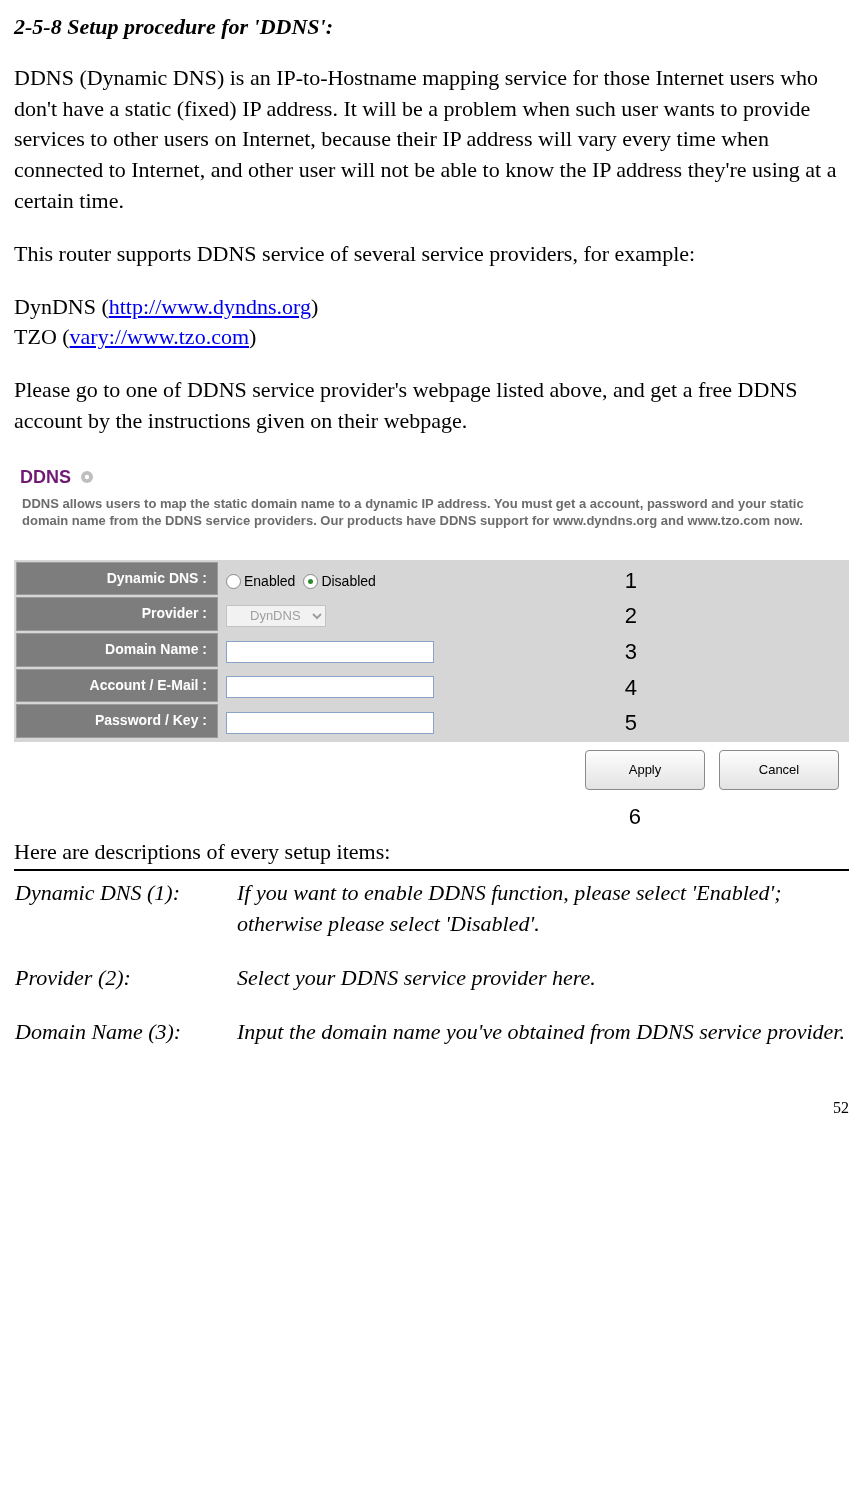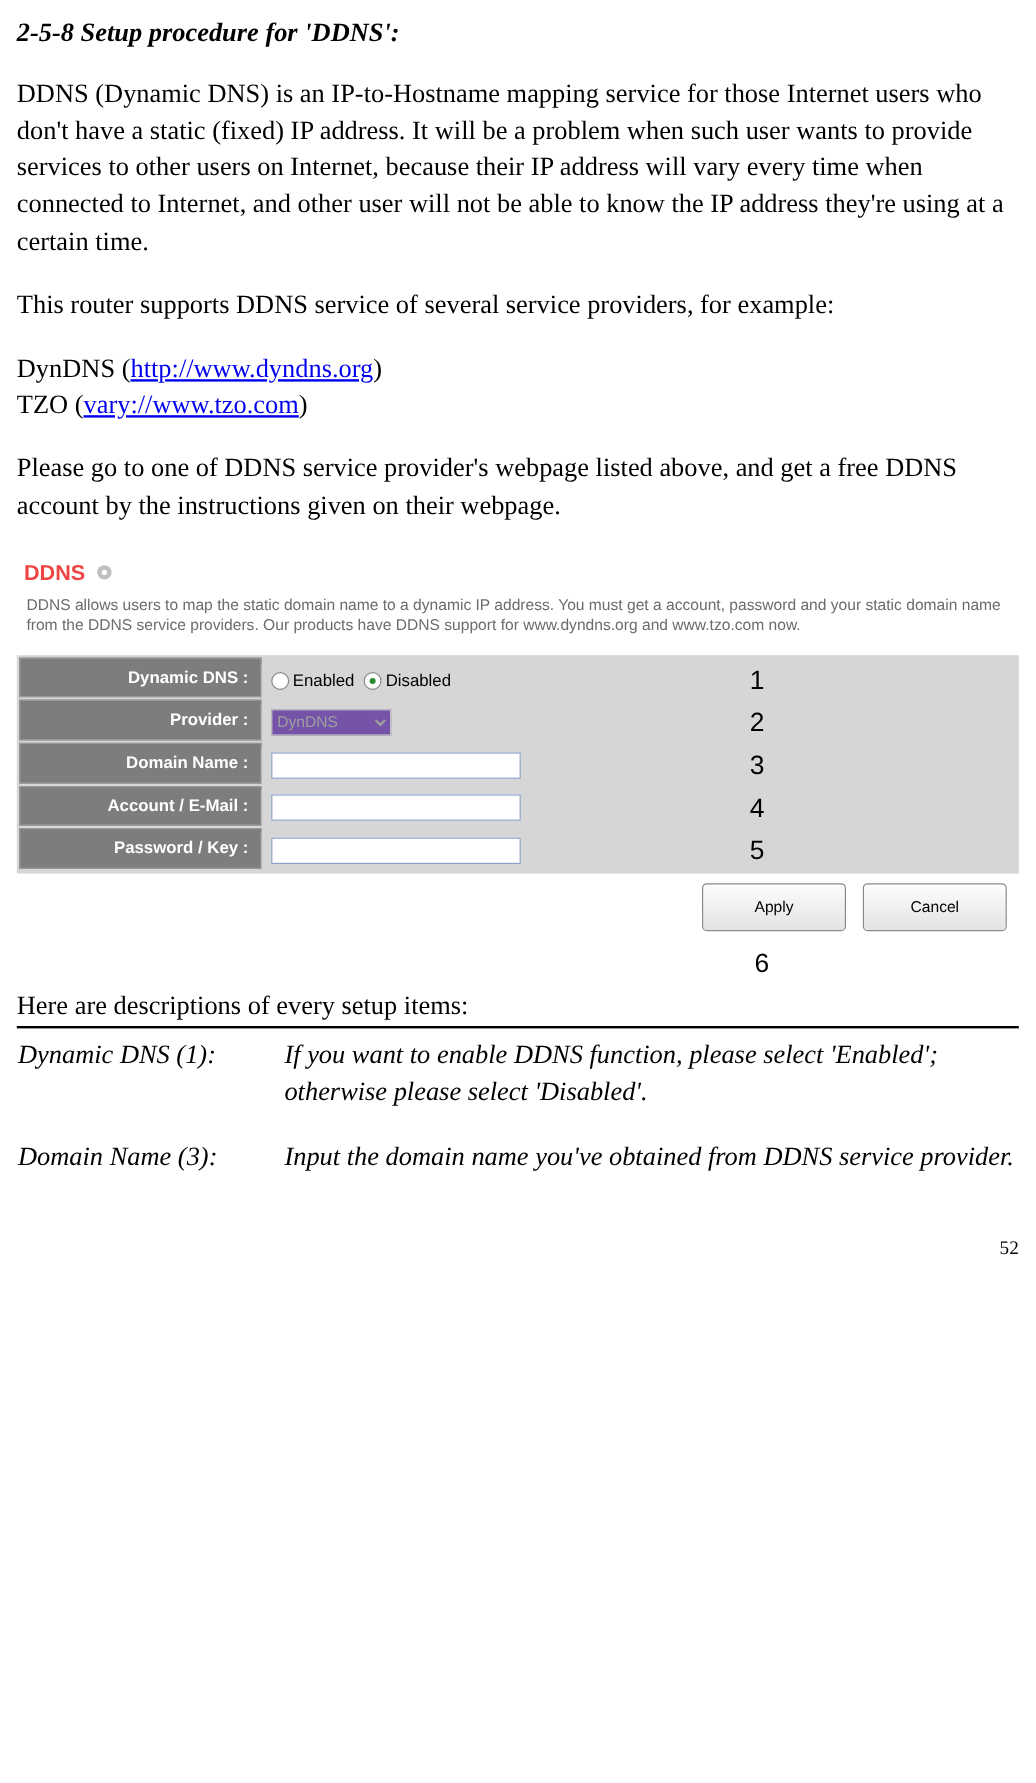--- a/index.html
+++ b/index.html
@@ -34,35 +34,36 @@
     .ddns-title-row {
       display: flex;
       align-items: center;
       gap: 8px;
       padding: 6px 6px 2px 6px;
     }
     .ddns-title {
       font-family: Arial, Helvetica, sans-serif;
       font-size: 18px;
       font-weight: bold;
-      color: #ef4444;
+      color: #701a75;
     }
     .gear-icon {
       width: 16px;
       height: 16px;
       display: inline-flex;
       align-items: center;
       justify-content: center;
     }
     .ddns-desc {
       font-family: Arial, Helvetica, sans-serif;
       font-size: 13px;
       color: #6c6c6c;
-      padding: 4px 8px 16px 8px;
+      padding: 4px 8px 30px 8px;
       line-height: 1.3;
+      font-weight: bold;
     }
     .form-area {
       background: #d6d6d6;
       padding: 2px;
       position: relative;
     }
     .form-row {
       display: flex;
       align-items: flex-end;
       margin-bottom: 2px;
@@ -117,22 +118,23 @@
       height: 5px;
       background: #2b8a2b;
       border-radius: 50%;
     }
     select.sel {
       font-family: Arial, Helvetica, sans-serif;
       font-size: 13px;
       width: 100px;
       height: 22px;
       border: 1px solid #bbb;
-      background: #4c1d95;
+      background: #ffffff;
       color: #888;
+      padding-left: 19px;
     }
     input.txt {
       width: 200px;
       height: 20px;
       border: 1px solid #8aa4c8;
       background: #fff;
       font-family: Arial, Helvetica, sans-serif;
       font-size: 13px;
       padding: 0 3px;
     }
@@ -286,19 +288,23 @@
 <div class="desc-intro">Here are descriptions of every setup items:</div>
 <hr class="divider">
 
 <table class="desc-table">
   <tbody>
       <tr>
     <td class="term">Dynamic DNS (1):</td>
     <td>If you want to enable DDNS function, please select 'Enabled'; otherwise please select 'Disabled'.</td>
   </tr>
   <tr>
+    <td class="term">Provider (2):</td>
+    <td>Select your DDNS service provider here.</td>
+  </tr>
+  <tr>
     <td class="term">Domain Name (3):</td>
     <td>Input the domain name you've obtained from DDNS service provider.</td>
   </tr>
 </tbody>
   </table>
 
 <div class="page-num">52</div>
 
 </body></html>

